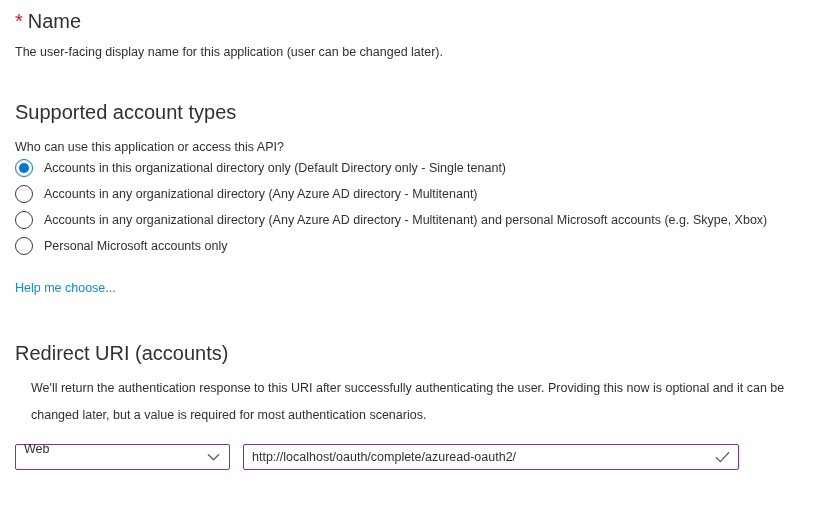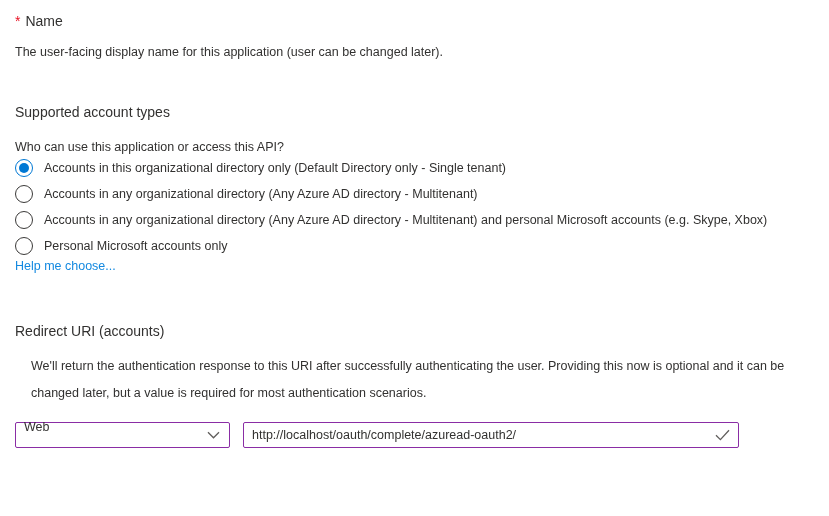--- a/index.html
+++ b/index.html
@@ -8,21 +8,21 @@
     width: 829px;
     height: 516px;
     background: #ffffff;
     font-family: "Liberation Sans", sans-serif;
     font-size: 12.5px;
     color: #323130;
     padding: 12px 15px 0 15px;
     overflow: hidden;
   }
   .section-title {
-    font-size: 14px;
+    font-size: 20px;
     font-weight: 400;
     line-height: 18px;
     margin: 0;
     color: #323130;
   }
   .required {
     color: #e81123;
     margin-right: 5px;
   }
   .desc {
@@ -75,20 +75,21 @@
     content: "";
     position: absolute;
     left: 3px; top: 3px;
     width: 10px; height: 10px;
     border-radius: 50%;
     background: #0078d4;
   }
   .radio-label { line-height: 15px; white-space: nowrap; }
   .help-link {
     display: inline-block;
+    margin-top: 22px;
     color: #1389e0;
     text-decoration: none;
     cursor: pointer;
   }
   .section-redirect { margin-top: 49px; }
   .redirect-desc {
     margin: 13px 0 0 16px;
     line-height: 27px;
     max-width: 800px;
   }

